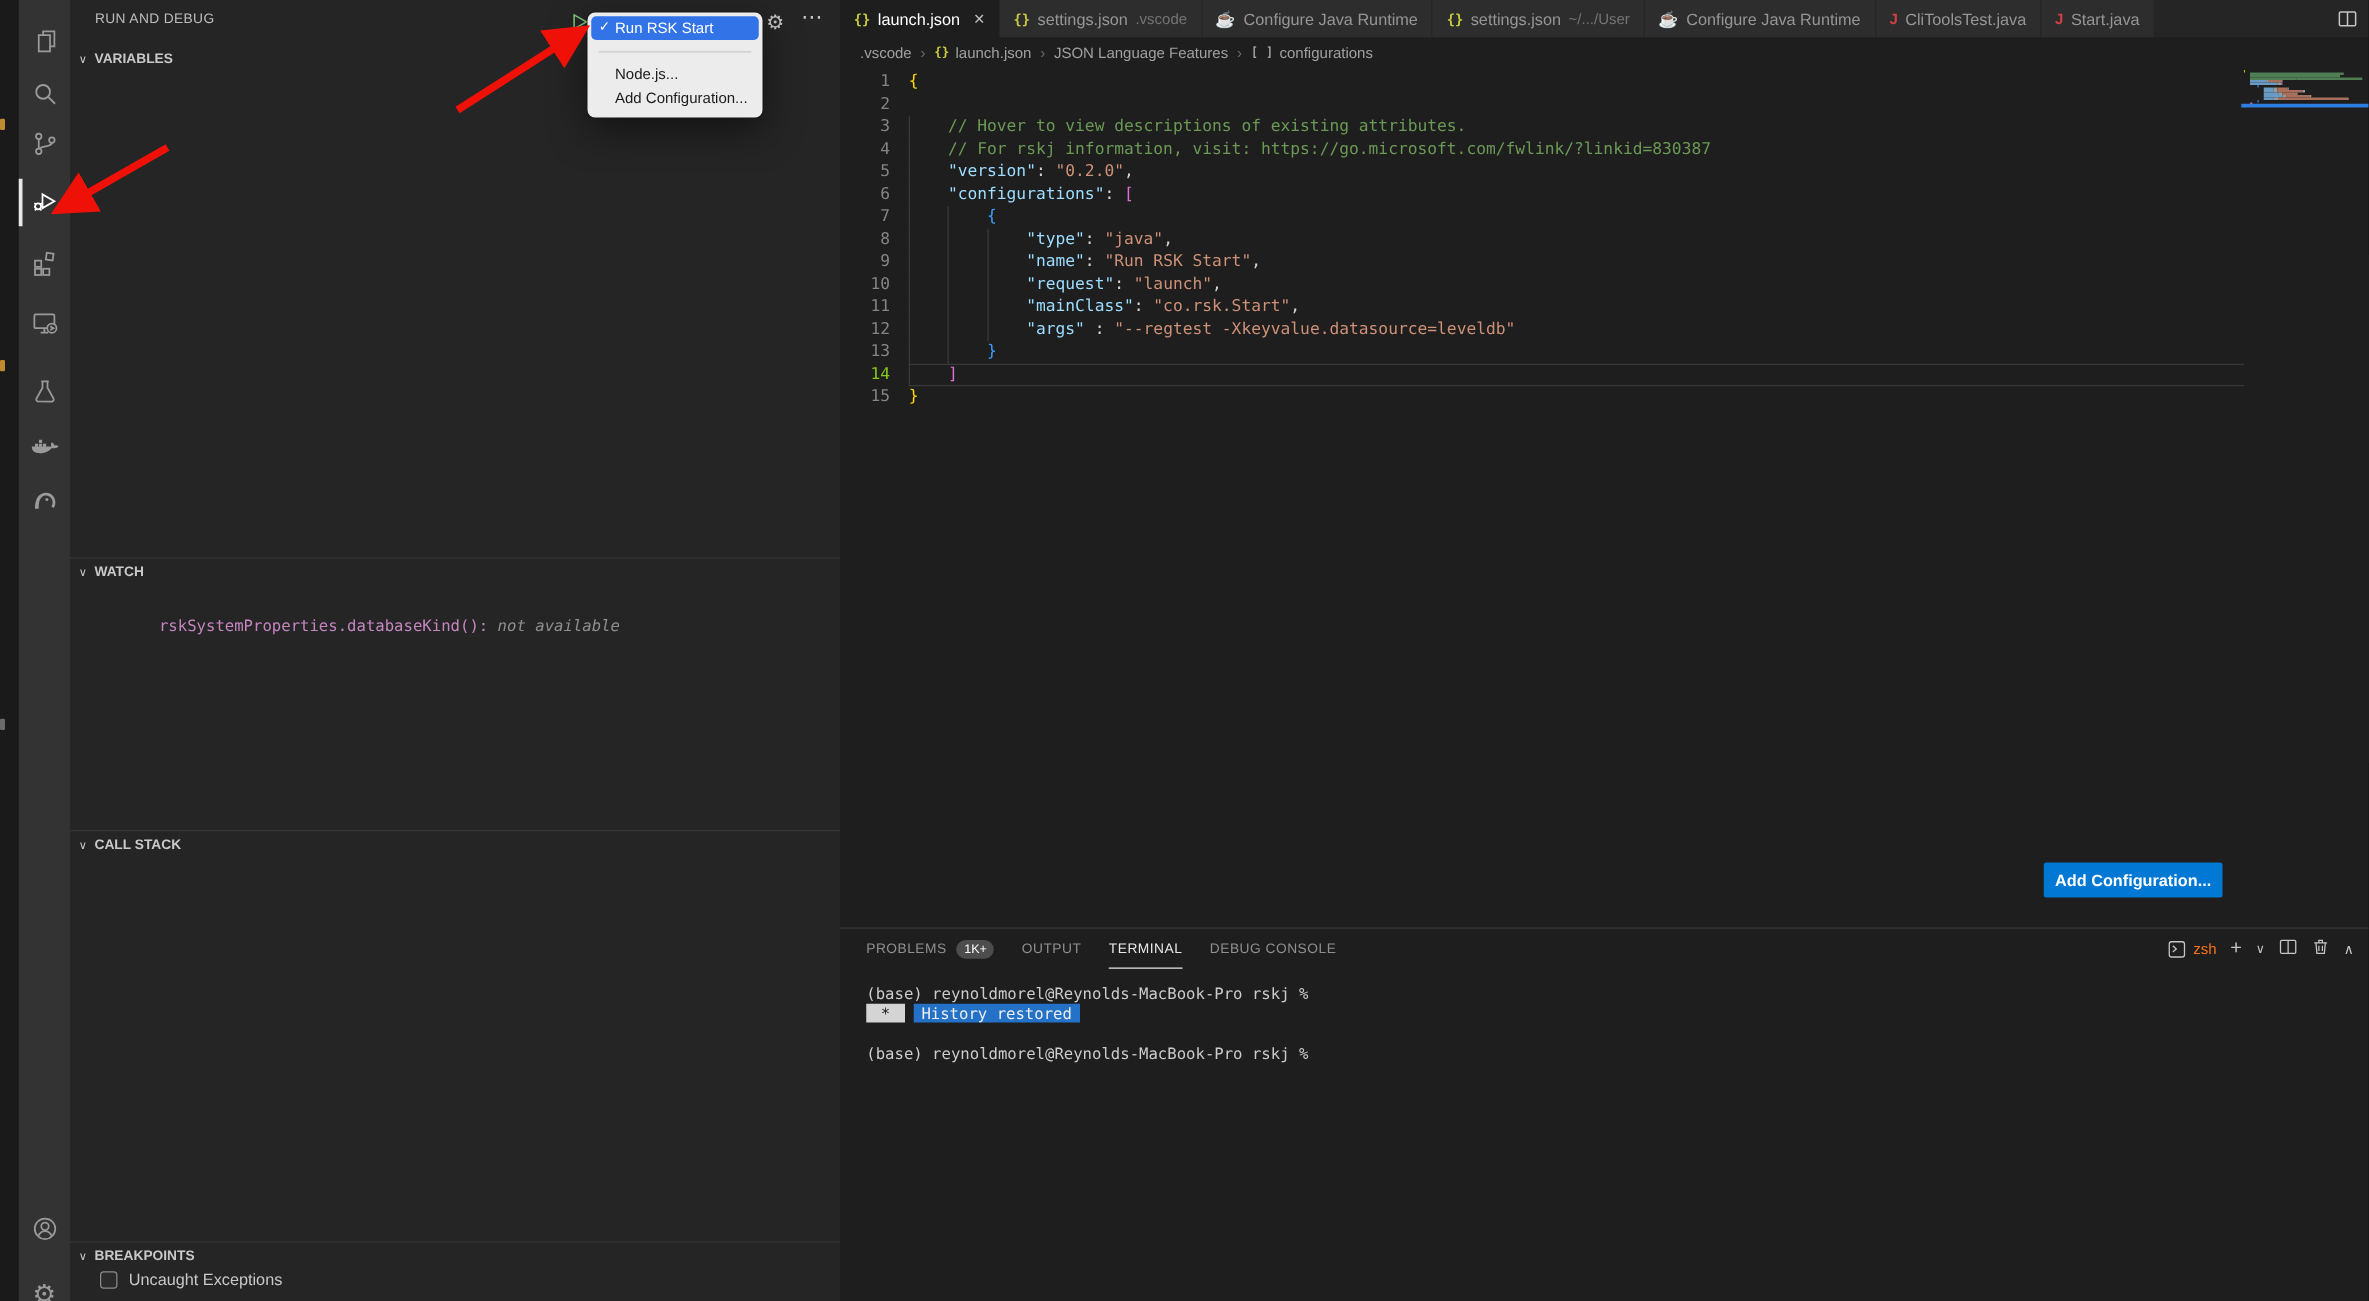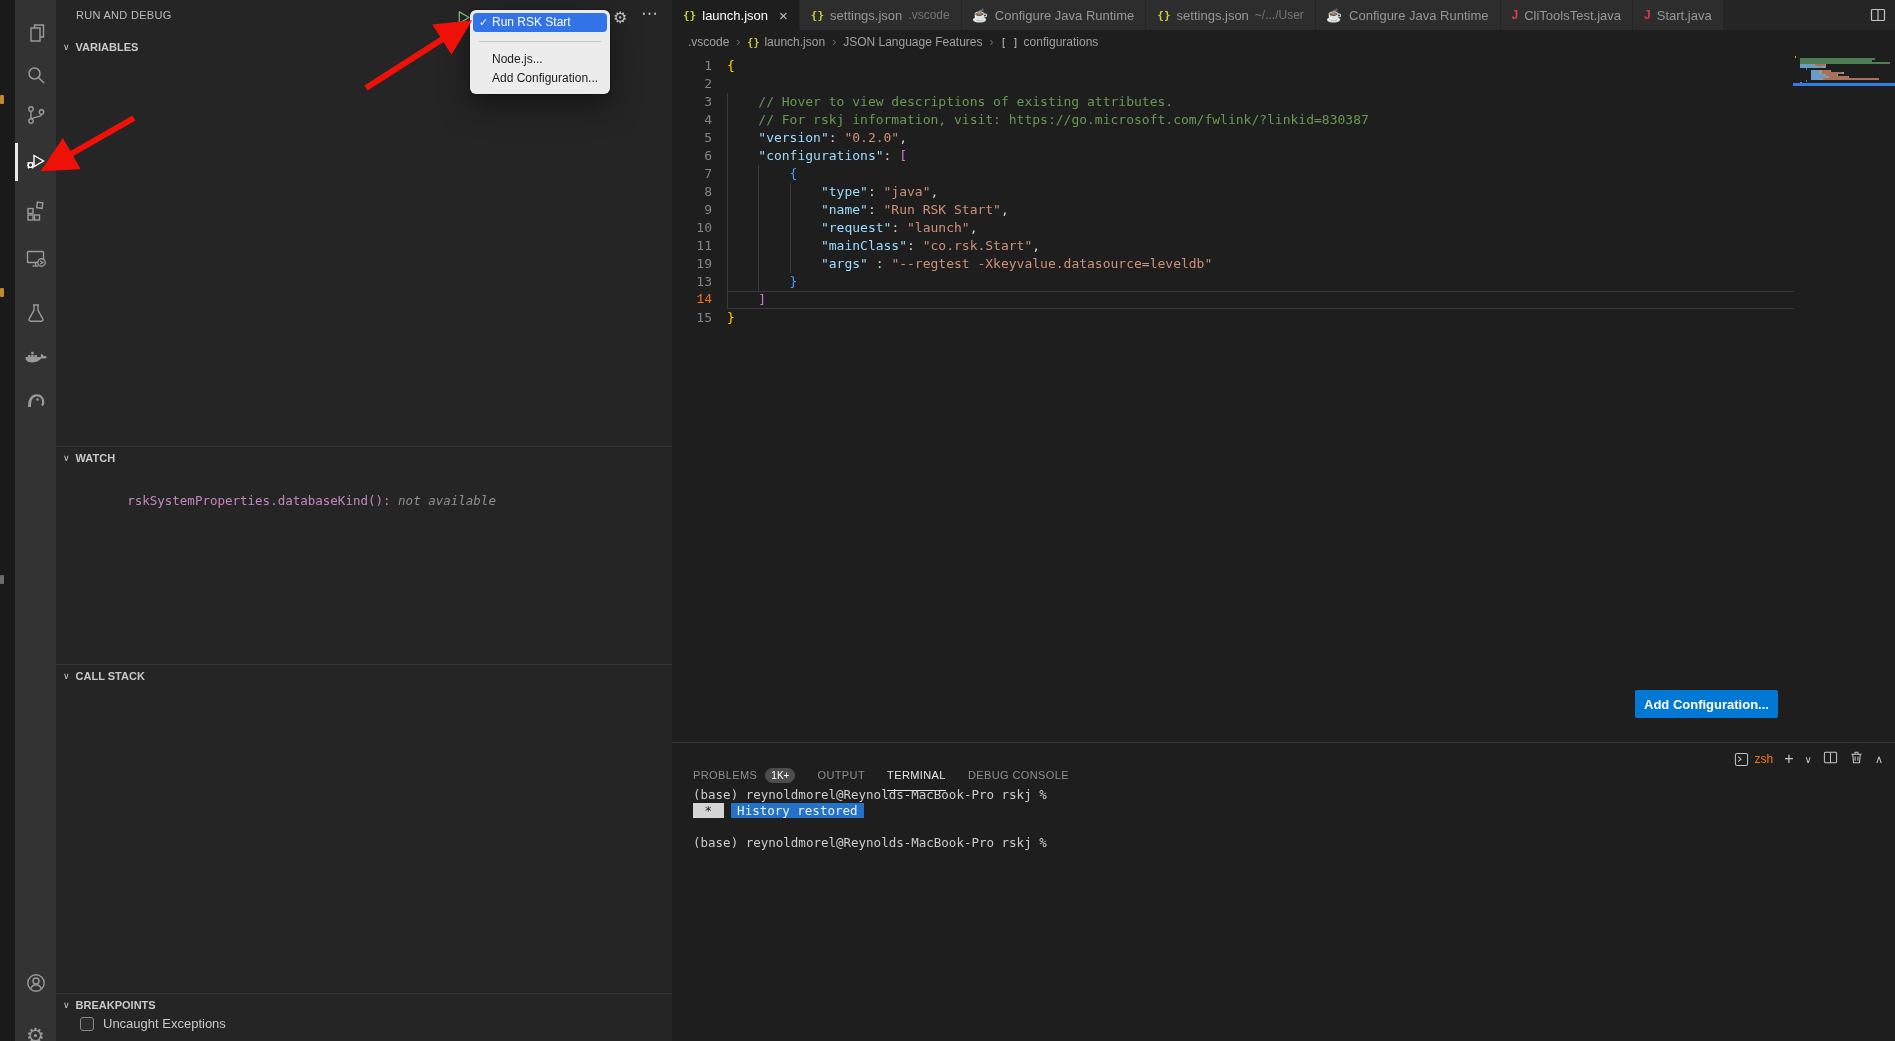--- a/index.html
+++ b/index.html
@@ -66,36 +66,36 @@
   .bc-ic-json{color:#cbcb41;font-weight:bold;font-size:10px;font-family:"DejaVu Sans Mono",monospace;}
   .bc-ic-array{color:#c5c5c5;font-size:10px;font-family:"DejaVu Sans Mono",monospace;}
 
   
   .editor{position:absolute;left:0;top:54px;right:0;bottom:299px;background:#1e1e1e;}
   .code{position:absolute;left:0;top:3px;right:0;}
   .code-line{position:relative;height:18px;line-height:18px;font-family:"DejaVu Sans Mono",monospace;font-size:13px;white-space:pre;}
   .gutter{position:absolute;left:0;width:40px;text-align:right;color:#858585;}
   .code-text{position:absolute;left:55px;top:0;}
   .guide{position:absolute;top:0;height:18px;border-left:1px solid #3a3a3a;}
-  .code-line.current .gutter{color:#f97316;font-family:Liberation Mono, monospace;}
+  .code-line.current .gutter{color:#84cc16;}
   .cl-border{position:absolute;left:55px;width:1068px;height:16px;border-top:1px solid rgba(255,255,255,.12);border-bottom:1px solid rgba(255,255,255,.12);}
   .t-y{color:#ffd700;}.t-p{color:#da70d6;}.t-b{color:#3f9fff;}.t-k{color:#9cdcfe;}
   .t-s{color:#ce9178;}.t-c{color:#6a9955;}.t-cl{color:#6a9955;}.t-w{color:#d4d4d4;}
 
   .minimap{position:absolute;left:1123px;top:2px;width:95px;overflow:hidden;}
   .mm-row{height:2px;display:flex;}
   .mm-row i{height:1.6px;display:block;}
   .mm-cursorline{position:absolute;left:1121px;top:29px;right:0;height:2.5px;background:#2e7de0;}
 
   .add-config{position:absolute;left:963px;top:690px;width:143px;height:28px;background:var(--btn,#0078d4);
               color:#fff;border:none;border-radius:2px;font-family:"Liberation Sans",sans-serif;font-size:13px;font-weight:bold;cursor:pointer;}
 
   
   .panel{position:absolute;left:0;right:0;top:742px;bottom:0;background:#1e1e1e;border-top:1px solid #383838;}
-  .panel-tabs{position:absolute;left:21px;top:16px;height:32px;display:flex;gap:22px;align-items:stretch;
+  .panel-tabs{position:absolute;left:21px;top:0;height:32px;display:flex;gap:22px;align-items:stretch;
               font-size:11px;letter-spacing:.4px;color:#8f8f8f;}
   .ptab{display:flex;align-items:center;gap:8px;box-sizing:border-box;cursor:pointer;}
   .ptab.active{color:#e7e7e7;border-bottom:1px solid #e7e7e7;}
   .pbadge{background:#4d4d4d;color:#fff;font-size:10px;border-radius:10px;padding:2px 6px;letter-spacing:0;}
   .panel-actions{position:absolute;right:12px;top:0;height:32px;display:flex;align-items:center;gap:11px;color:#c5c5c5;}
   .pa-text{font-size:12px;color:#f97316;}
   .pa-glyph{font-size:13px;cursor:pointer;}
   .pa-plus{font-size:16px;cursor:pointer;}
   .zsh-group{display:flex;align-items:center;gap:6px;cursor:pointer;}
   .term{position:absolute;left:21px;top:44px;font-family:"DejaVu Sans Mono",monospace;font-size:12.5px;color:#cccccc;}
@@ -311,21 +311,21 @@
           <div class="code-line"><span class="gutter">2</span></div>
           <div class="code-line"><span class="gutter">3</span><span class="code-text"><i class="guide" style="left: 0ch;"></i><span class="t-c">    // Hover to view descriptions of existing attributes.</span></span></div>
           <div class="code-line"><span class="gutter">4</span><span class="code-text"><i class="guide" style="left: 0ch;"></i><span class="t-c">    // For rskj information, visit: </span><span class="t-cl">https://go.microsoft.com/fwlink/?linkid=830387</span></span></div>
           <div class="code-line"><span class="gutter">5</span><span class="code-text"><i class="guide" style="left: 0ch;"></i><span class="t-k">    "version"</span><span class="t-w">: </span><span class="t-s">"0.2.0"</span><span class="t-w">,</span></span></div>
           <div class="code-line"><span class="gutter">6</span><span class="code-text"><i class="guide" style="left: 0ch;"></i><span class="t-k">    "configurations"</span><span class="t-w">: </span><span class="t-p">[</span></span></div>
           <div class="code-line"><span class="gutter">7</span><span class="code-text"><i class="guide" style="left: 0ch;"></i><i class="guide" style="left: 4ch;"></i><span class="t-b">        {</span></span></div>
           <div class="code-line"><span class="gutter">8</span><span class="code-text"><i class="guide" style="left: 0ch;"></i><i class="guide" style="left: 4ch;"></i><i class="guide" style="left: 8ch;"></i><span class="t-k">            "type"</span><span class="t-w">: </span><span class="t-s">"java"</span><span class="t-w">,</span></span></div>
           <div class="code-line"><span class="gutter">9</span><span class="code-text"><i class="guide" style="left: 0ch;"></i><i class="guide" style="left: 4ch;"></i><i class="guide" style="left: 8ch;"></i><span class="t-k">            "name"</span><span class="t-w">: </span><span class="t-s">"Run RSK Start"</span><span class="t-w">,</span></span></div>
           <div class="code-line"><span class="gutter">10</span><span class="code-text"><i class="guide" style="left: 0ch;"></i><i class="guide" style="left: 4ch;"></i><i class="guide" style="left: 8ch;"></i><span class="t-k">            "request"</span><span class="t-w">: </span><span class="t-s">"launch"</span><span class="t-w">,</span></span></div>
           <div class="code-line"><span class="gutter">11</span><span class="code-text"><i class="guide" style="left: 0ch;"></i><i class="guide" style="left: 4ch;"></i><i class="guide" style="left: 8ch;"></i><span class="t-k">            "mainClass"</span><span class="t-w">: </span><span class="t-s">"co.rsk.Start"</span><span class="t-w">,</span></span></div>
-          <div class="code-line"><span class="gutter">19</span><span class="code-text"><i class="guide" style="left: 0ch;"></i><i class="guide" style="left: 4ch;"></i><i class="guide" style="left: 8ch;"></i><span class="t-k">            "args"</span><span class="t-w"> : </span><span class="t-s">"--regtest -Xkeyvalue.datasource=leveldb"</span></span></div>
+          <div class="code-line"><span class="gutter">12</span><span class="code-text"><i class="guide" style="left: 0ch;"></i><i class="guide" style="left: 4ch;"></i><i class="guide" style="left: 8ch;"></i><span class="t-k">            "args"</span><span class="t-w"> : </span><span class="t-s">"--regtest -Xkeyvalue.datasource=leveldb"</span></span></div>
           <div class="code-line"><span class="gutter">13</span><span class="code-text"><i class="guide" style="left: 0ch;"></i><i class="guide" style="left: 4ch;"></i><span class="t-b">        }</span></span></div>
           <div class="code-line current"><div class="cl-border"></div><span class="gutter">14</span><span class="code-text"><i class="guide" style="left: 0ch;"></i><span class="t-p">    ]</span></span></div>
           <div class="code-line"><span class="gutter">15</span><span class="code-text"><span class="t-y">}</span></span></div>
         </div>
       <div class="minimap">
           <div class="mm-row">
             <i style="width: 1.35px; background: rgb(214, 182, 0);"></i>
           </div>
           <div class="mm-row">
             <i style="width: 5.4px;"></i>

